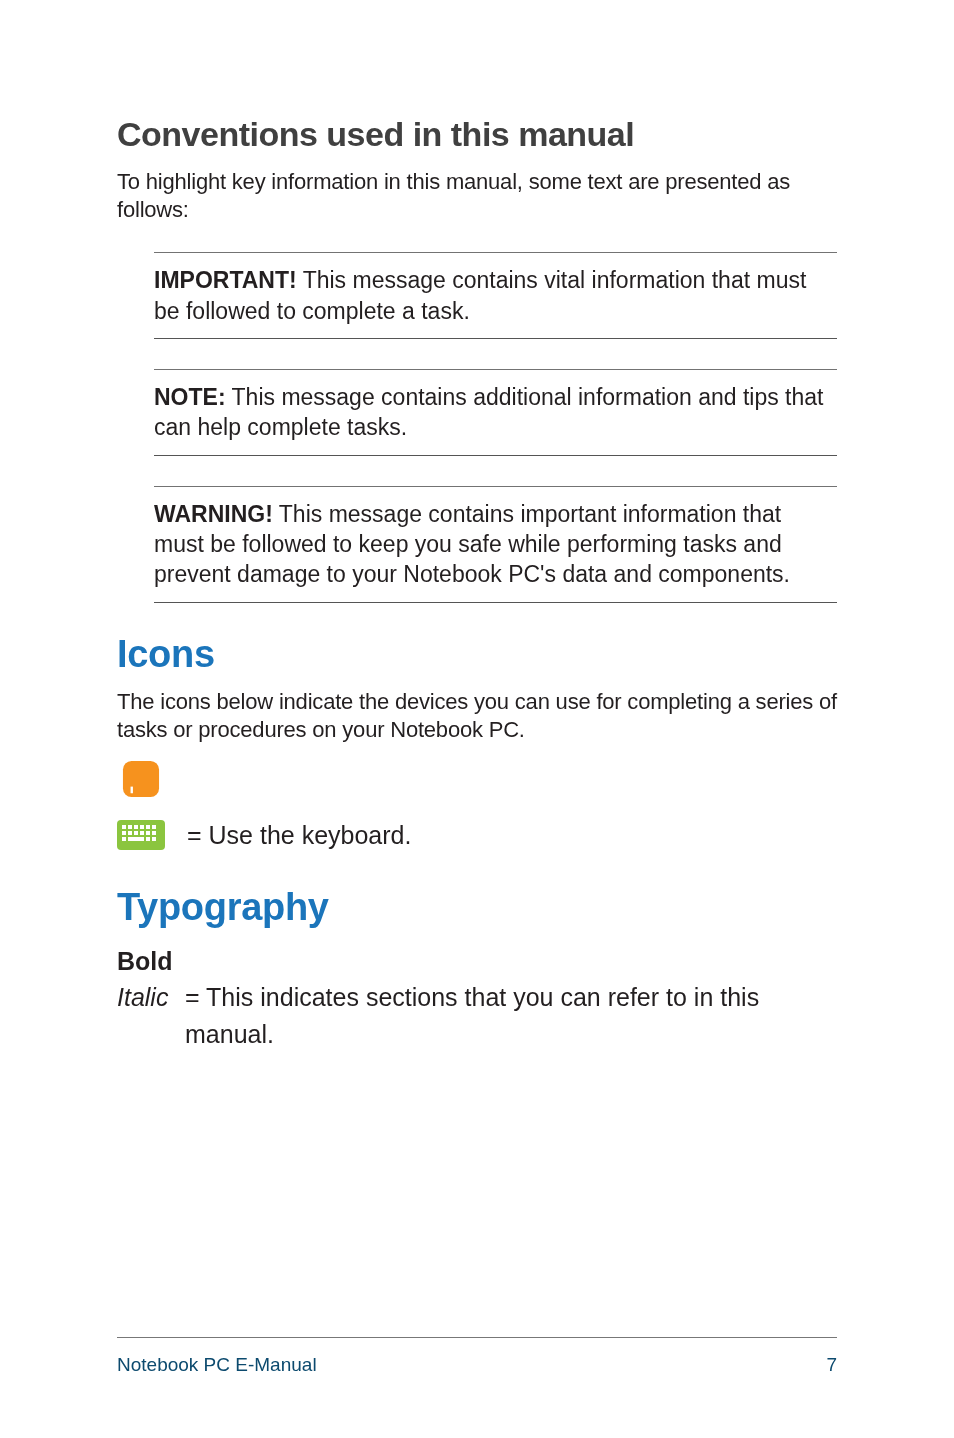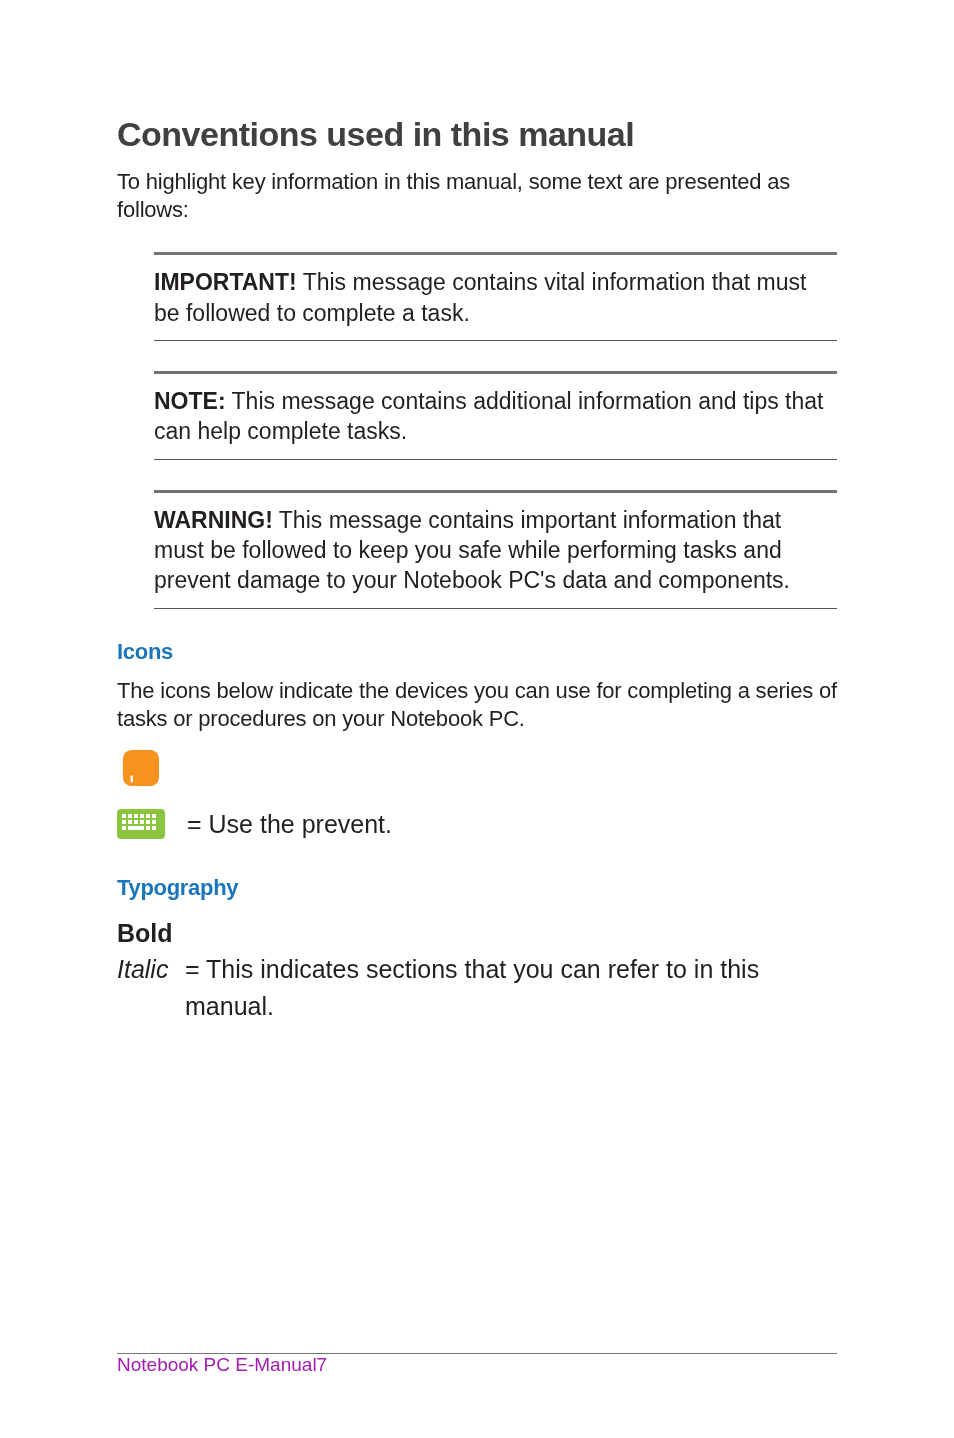--- a/index.html
+++ b/index.html
@@ -1,44 +1,44 @@
 <!DOCTYPE html>
 <html><head>
 <meta charset="utf-8">
 <style>
   * { margin: 0; padding: 0; box-sizing: border-box; }
   html, body { width: 954px; height: 1438px; background: #fff; font-family: "Segoe UI", "Myriad Pro", Arial, sans-serif; color: #231f20; }
   .page { position: relative; width: 954px; height: 1438px; padding: 115px 117px 0 117px; }
   .h2 { color: #404040; font-weight: 700; font-size: 34px; letter-spacing: -0.5px; margin-bottom: 14px; }
-  .h3 { color: #1b75bb; font-weight: 700; font-size: 22px; letter-spacing: -0.3px; margin-bottom: 12px; margin-top: 30px; }
+  .h3 { color: #1b75bb; font-weight: 700; font-size: 38px; letter-spacing: -0.3px; margin-bottom: 12px; margin-top: 30px; }
   .body { font-size: 22px; line-height: 1.28; letter-spacing: -0.2px; }
   .callout-wrap { padding: 28px 0 0 37px; }
   .callout {
-    border-top: 3px solid #737373;
+    border-top: 1px solid #737373;
     border-bottom: 1px solid #555;
     padding: 12px 4px 12px 0;
     font-size: 23px;
     line-height: 1.32;
     margin-bottom: 30px;
   }
   .icon-row { display: flex; align-items: center; gap: 22px; margin-top: 14px; }
   .icon-box { width: 48px; height: 42px; display:flex; align-items:center; justify-content:center; flex: 0 0 48px; }
   .icon-label { font-size: 25px; }
   .touchpad-svg { width: 38px; height: 38px; }
   .keyboard-svg { width: 48px; height: 30px; }
   .typo-table { margin-top: 14px; font-size: 25px; }
   .typo-row { display:flex; gap: 4px; line-height: 1.45; }
   .typo-label { width: 64px; flex: 0 0 64px; }
   .footer {
     position: absolute;
     left: 117px; right: 117px; bottom: 62px;
     border-top: 1px solid #777;
-    padding-top: 0;
-    display:flex; 
-    font-size: 19px; color: #a21caf;
+    padding-top: 16px;
+    display:flex; justify-content: space-between;
+    font-size: 19px; color: #0c4a6e;
   }
   b { font-weight: 700; }
   i { font-style: italic; }
 </style>
 </head>
 <body>
 
 <div class="page">
 
   <div class="h2">Conventions used in this manual</div>
@@ -85,21 +85,21 @@
             <rect x="23" y="11" width="4" height="4"></rect>
             <rect x="29" y="11" width="4" height="4"></rect>
             <rect x="35" y="11" width="4" height="4"></rect>
           <rect x="5" y="17" width="4" height="4"></rect>
             <rect x="11" y="17" width="16" height="4"></rect>
             <rect x="29" y="17" width="4" height="4"></rect>
             <rect x="35" y="17" width="4" height="4"></rect>
         </g>
       </svg>
     </div>
-    <div class="icon-label">= Use the prevent.</div>
+    <div class="icon-label">= Use the keyboard.</div>
   </div>
 
   <div class="h3">Typography</div>
   <div class="typo-table">
     <div class="typo-row">
       <b class="typo-label">Bold</b>
     </div>
     <div class="typo-row">
       <i class="typo-label">Italic</i>
       <span>= This indicates sections that you can refer to in this manual.</span>

